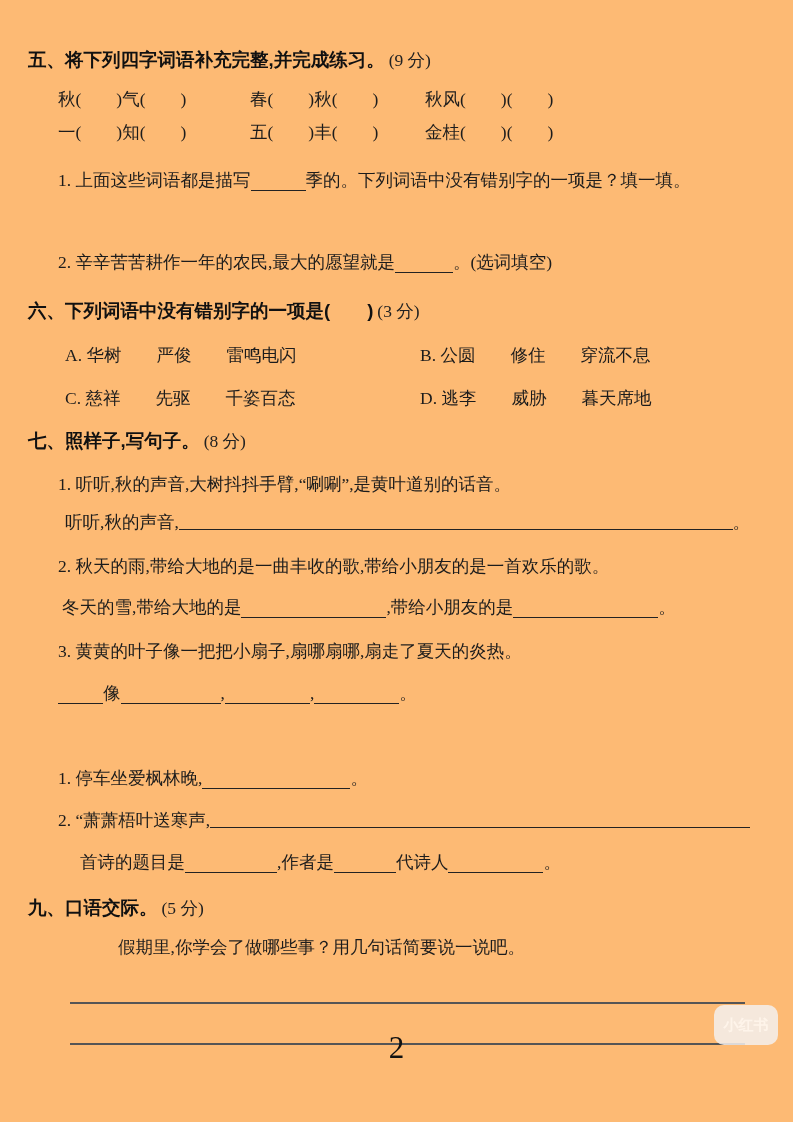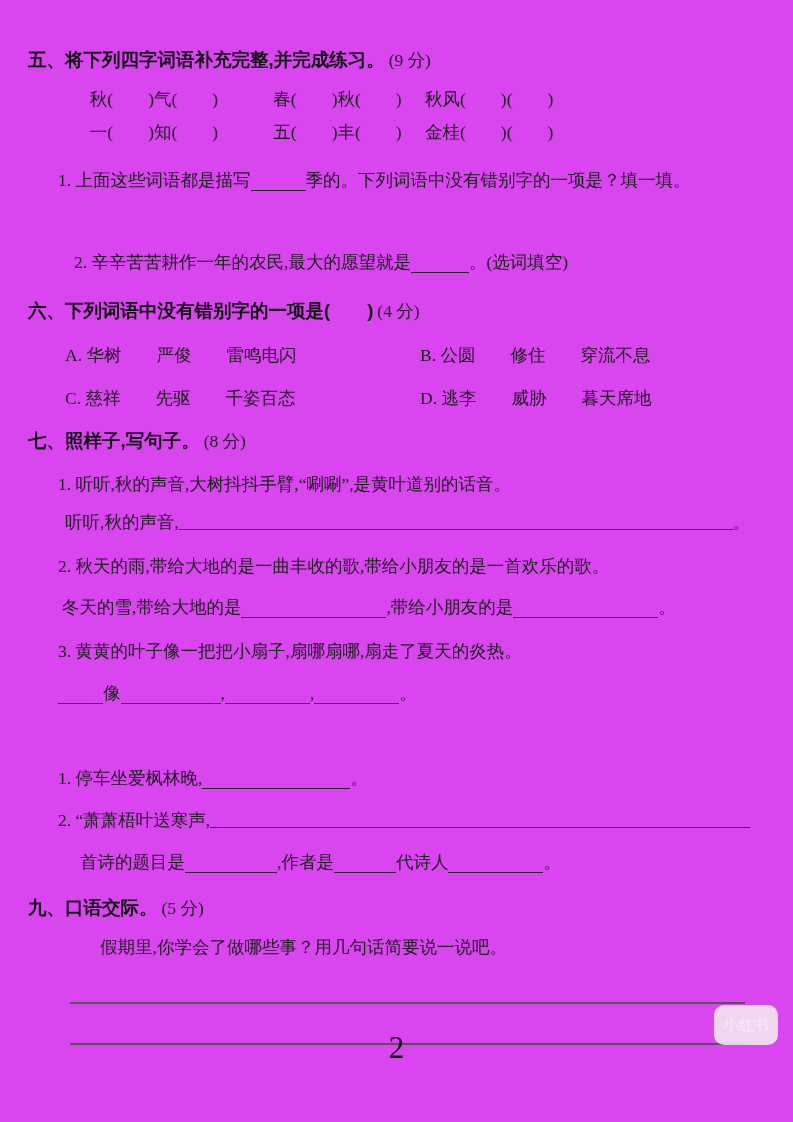--- a/index.html
+++ b/index.html
@@ -1,18 +1,18 @@
 <!DOCTYPE html>
 <html><head>
 <meta charset="utf-8">
 <style>
   html,body{margin:0;padding:0;background:#fff;}
-  .page{position:relative;width:793px;height:1122px;background:#d946ef;overflow:hidden;
+  .page{position:relative;width:793px;height:1122px;background:#fdba74;overflow:hidden;
         font-family:"Liberation Serif","DejaVu Serif",serif;font-size:17.5px;color:#1c1c1c;}
-  .line{position:absolute;white-space:nowrap;line-height:26px;text-align:center;}
+  .line{position:absolute;white-space:nowrap;line-height:26px;}
   .sech{position:absolute;white-space:nowrap;line-height:27px;
         font-family:"Liberation Sans","DejaVu Sans",sans-serif;font-weight:700;font-size:18.5px;color:#111;}
   .score{font-family:"Liberation Serif","DejaVu Serif",serif;font-weight:400;font-size:17.5px;margin-left:4px;color:#222;}
   .blank{display:inline-block;border-bottom:1px solid #222;height:20px;vertical-align:-5px;}
   .lineflex{display:flex;align-items:baseline;}
   .lineflex .txt{white-space:pre;}
   .fblank{flex:1;align-self:flex-end;height:0;border-bottom:1px solid #222;margin-bottom:5px;}
   .g5{display:inline-block;width:192px;}
   .sg{display:inline-block;width:113px;}
   .wline{position:absolute;width:675px;height:0;border-top:2px solid #555;}
@@ -32,26 +32,26 @@
   </div>
   <div class="line" style="left:58px;top:86px">
     <span class="g5">秋(　　)气(　　)</span><span class="g5" style="width:175px">春(　　)秋(　　)</span><span>秋风(　　)(　　)</span>
   </div>
   <div class="line" style="left:58px;top:119px">
     <span class="g5">一(　　)知(　　)</span><span class="g5" style="width:175px">五(　　)丰(　　)</span><span>金桂(　　)(　　)</span>
   </div>
   <div class="line" style="left:58px;top:167px">
     <span>1. 上面这些词语都是描写</span><span class="blank" style="width:55px"></span><span>季的。下列词语中没有错别字的一项是？填一填。</span>
   </div>
-  <div class="line" style="left:74px;top:249px">
+  <div class="line" style="left:58px;top:249px">
     <span>2. 辛辛苦苦耕作一年的农民,最大的愿望就是</span><span class="blank" style="width:58px"></span><span>。(选词填空)</span>
   </div>
 
   <div class="sech" style="left:28px;top:297px">
-    <span>六、下列词语中没有错别字的一项是(　　)</span><span class="score">(4 分)</span>
+    <span>六、下列词语中没有错别字的一项是(　　)</span><span class="score">(3 分)</span>
   </div>
   <div class="line" style="left:65px;top:342px">A. 华树　　严俊　　雷鸣电闪</div>
   <div class="line" style="left:420px;top:342px">B. 公圆　　修住　　穿流不息</div>
   <div class="line" style="left:65px;top:385px">C. 慈祥　　先驱　　千姿百态</div>
   <div class="line" style="left:420px;top:385px">D. 逃李　　威胁　　暮天席地</div>
 
   <div class="sech" style="left:28px;top:427px">
     <span>七、照样子,写句子。</span><span class="score">(8 分)</span>
   </div>
   <div class="line" style="left:58px;top:471px">1. 听听,秋的声音,大树抖抖手臂,“唰唰”,是黄叶道别的话音。</div>
@@ -76,21 +76,21 @@
     <span class="txt">2. “萧萧梧叶送寒声,</span>
       <span class="fblank"></span>
   </div>
   <div class="line" style="left:80px;top:849px">
     <span>首诗的题目是</span><span class="blank" style="width:92px"></span><span>,作者是</span><span class="blank" style="width:62px"></span><span>代诗人</span><span class="blank" style="width:95px"></span><span>。</span>
   </div>
 
   <div class="sech" style="left:28px;top:894px">
     <span>九、口语交际。</span><span class="score">(5 分)</span>
   </div>
-  <div class="line" style="left:100px;top:934px">假期里,你学会了做哪些事？用几句话简要说一说吧。</div>
+  <div class="line" style="left:118px;top:934px">假期里,你学会了做哪些事？用几句话简要说一说吧。</div>
 
   <div class="wline" style="left:70px;top:1002px"></div>
   <div class="wline" style="left:70px;top:1043px"></div>
 
   <div class="wm">小红书</div>
   <div class="pageno">2</div>
 
 </div>
 
 </body></html>

